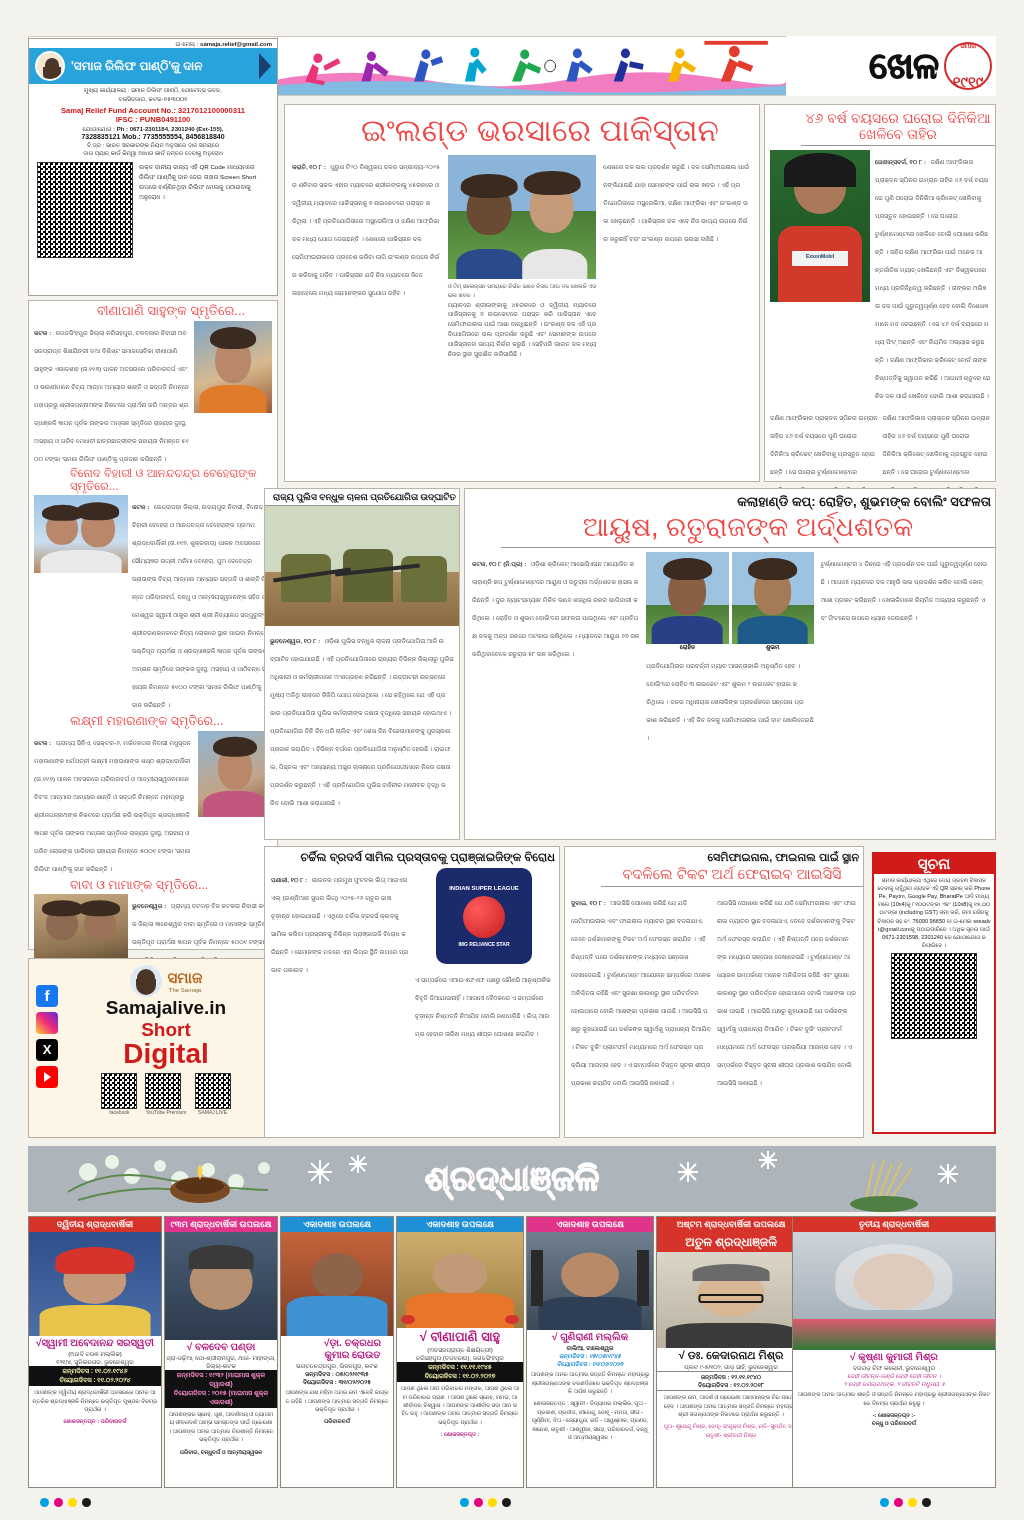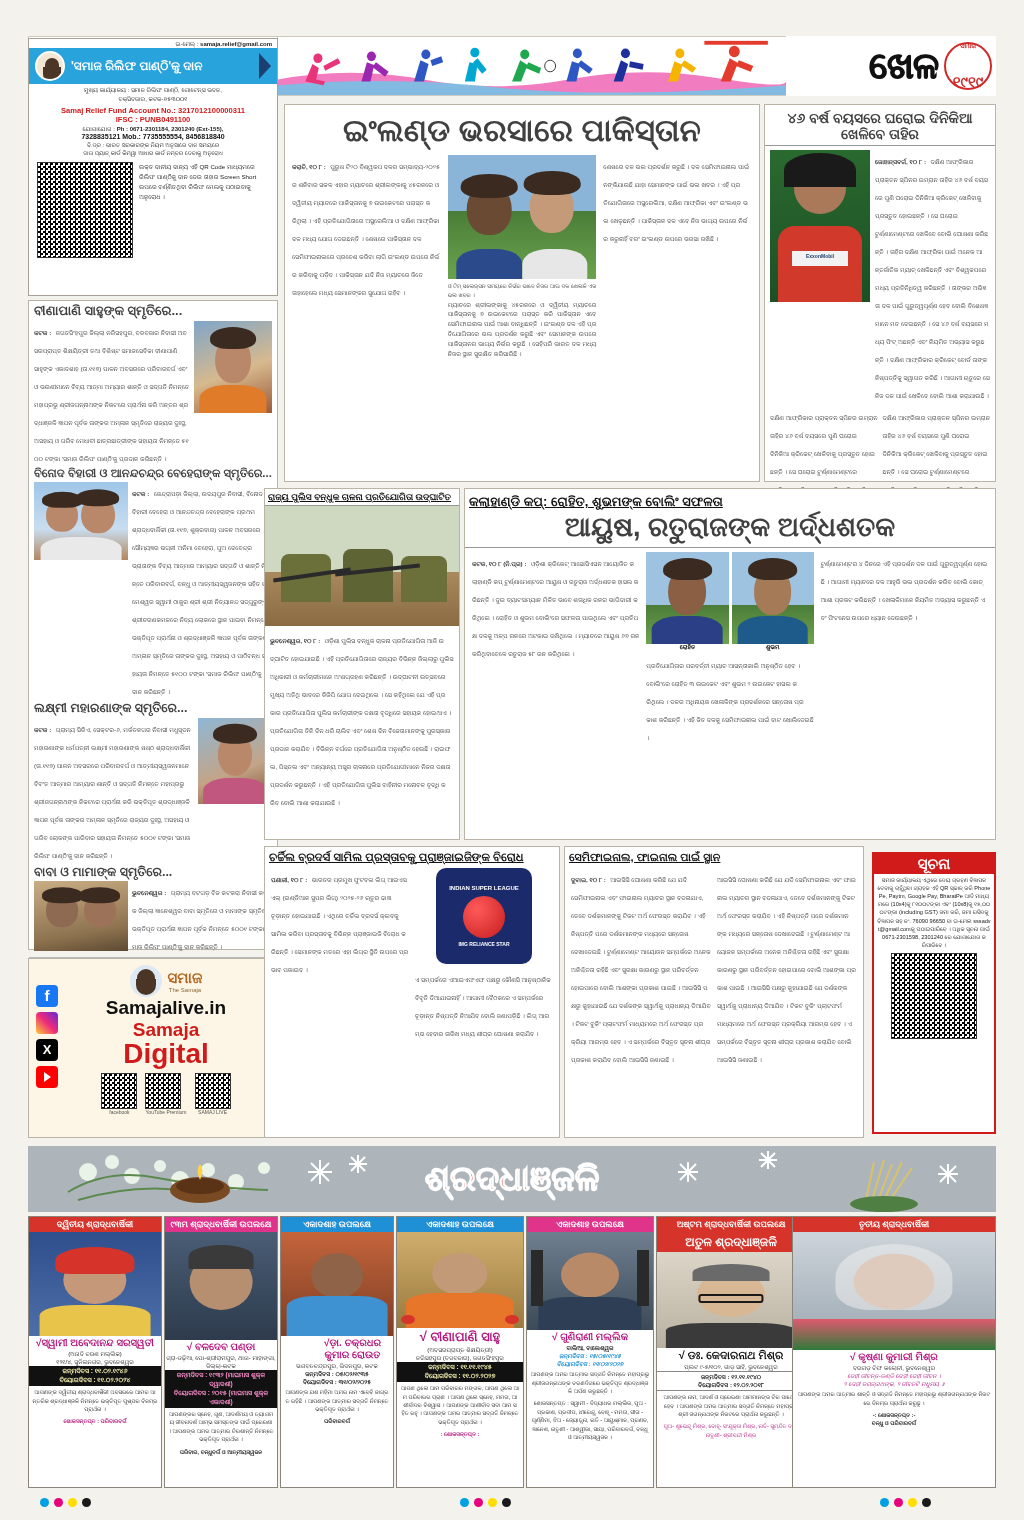--- a/index.html
+++ b/index.html
@@ -37,22 +37,22 @@
     font-size:36px; font-weight:bold; color:#111; letter-spacing:-1px;
     -webkit-text-stroke:1px #111;
   }
   .khela-seal { width:48px; height:48px; border-radius:50%; border:2px solid #d12b2b;
     display:flex; align-items:center; justify-content:center; flex-direction:column;
     color:#d12b2b; font-size:7px; font-weight:bold; line-height:1.05; text-align:center;gap:24px;}
   .khela-seal .big { font-size:15px; }
 
   
   .box { position:absolute; background:#fff; border:1px solid #b9b4a6; }
-  .hl { font-weight:bold; color:#404040; text-align:center; line-height:1.15; }
-  .kicker { font-size:9px; font-weight:bold; text-align:left; color:#111;text-decoration:underline; }
+  .hl { font-weight:normal; color:#ef4444; text-align:center; line-height:1.15;margin-left:36px; }
+  .kicker { font-size:9px; font-weight:bold; text-align:right; color:#111; }
 
   
   .fill { color:#3a3a3a; font-size:6.2px; line-height:1.6; text-align:justify;
           word-break:break-all; hyphens:auto; }
   .relief-band { background:#29a3dc; color:#fff; font-weight:bold; font-size:12px;
      padding:3px 6px; display:flex; align-items:center; gap:6px; }
   .relief-avatar { width:30px; height:30px; border-radius:50%; background:#f3e6d2;
      border:2px solid #fff; position:relative; overflow:hidden; flex:none;}
   .relief-avatar::after{content:"";position:absolute;left:6px;top:14px;width:18px;height:16px;border-radius:0 0 9px 9px;background:#4a3526;}
   .relief-avatar::before{content:"";position:absolute;left:8px;top:5px;width:14px;height:12px;border-radius:7px 7px 0 0;background:#4a3526;}
@@ -220,21 +220,21 @@
         <div class="qr-f"></div>
       </div>
       <div style="flex:1; font-size:6.2px; line-height:1.6; color:#222;">ଉକ୍ତ ଦାନୀୟ ଦାନ୍ୟ ଏହି QR Code ମାଧ୍ୟମରେ ରିଲିଫ ପାଣ୍ଠିକୁ ଦାନ ଦେଇ ତାହାର Screen Short ଉପରେ ବର୍ଣ୍ଣିତଥିବା ରିଲିଫ ମେଲକୁ ପଠାଇବାକୁ ଅନୁରୋଧ ।</div>
     </div>
     <div style="height:8px;"></div>
   </div>
 
   <div class="box" style="left:28px; top:300px; width:250px; height:650px;">
 
     <div style="padding:3px 5px 0 5px;">
-      <div class="hl" style="font-size:13px; text-align:left;">ବୀଣାପାଣି ସାହୁଙ୍କ ସ୍ମୃତିରେ...</div>
+      <div class="hl" style="font-size:13px; text-align:center;">ବୀଣାପାଣି ସାହୁଙ୍କ ସ୍ମୃତିରେ...</div>
       <div style="display:flex; gap:4px; margin-top:2px;">
         <div style="flex:1;">
           <span class="fill" style="font-weight:bold;">କଟକ :</span>
           <span class="fill">ଜଗତସିଂହପୁର ଜିଲ୍ଲା ନରିସହପୁର, ବଡବଜାର ନିବାସୀ ଅବସରପ୍ରାପ୍ତ ଶିକ୍ଷୟିତ୍ରୀ ତଥା ବିଶିଷ୍ଟ ସମାଜସେବିକା ବୀଣାପାଣି ସାହୁଙ୍କ ଏକାଦଶାହ (ତା.୧୧୭) ପାଳନ ଅବସରରେ ପରିବାରବର୍ଗ ଏବଂ ଓ ଭଉଣୀମାନେ ବିବ୍ୟ ଆତ୍ମା ଅମ୍ୟାର ଶାନ୍ତି ଓ ସଦ୍‌ଗତି ନିମନ୍ତେ ମହାପ୍ରଭୁ ଶ୍ରୀଜଗନ୍ନାଥଙ୍କ ନିକଟରେ ପ୍ରାର୍ଥନା କରି ଅନ୍ତର ଶ୍ରଦ୍ଧାଞ୍ଜଳି ଜ୍ଞାପନ ପୂର୍ବକ ତାଙ୍କର ଅମ୍ଳାନ ସ୍ମୃତିରେ ରାଜ୍ୟର ଦୁଃସ୍ଥ, ଅସହାୟ ଓ ଗରିବ ମେଧାବୀ ଛାତ୍ରଛାତ୍ରୀଙ୍କ ସହାୟତା ନିମନ୍ତେ ୫୧୦୦ ଟଙ୍କା 'ସମାଜ ରିଲିଫ ପାଣ୍ଠି'କୁ ପ୍ରଦାନ କରିଛନ୍ତି ।</span>
         </div>
         <div class="photo portrait" style="width:78px;height:92px;flex:none;">
           <div class="face"></div>
             <div class="torso orange"></div>
         </div>
       </div>
@@ -303,21 +303,21 @@
           <div style="width:32px;height:32px;border-radius:50%;background:#dfe9f3;position:relative;overflow:hidden;">
             <div style="position:absolute;left:7px;top:4px;width:18px;height:14px;border-radius:9px 9px 0 0;background:#4a3526;"></div>
             <div style="position:absolute;left:6px;top:14px;width:20px;height:16px;border-radius:0 0 10px 10px;background:#4a3526;"></div>
           </div>
           <div style="text-align:center;">
             <div style="font-size:15px;font-weight:bold;color:#b5651d;">ସମାଜ</div>
             <div style="font-size:6px;color:#8a6a3a;">The Samaja</div>
           </div>
         </div>
         <div class="dg-title">Samajalive.in</div>
-        <div class="dg-red">Samaja</div>
+        <div class="dg-red">Short</div>
         <div class="dg-big">Digital</div>
         <div style="display:flex; gap:8px; justify-content:center; margin-top:5px;">
           <div style="text-align:center;">
             <div style="width:36px;height:36px;border:1px solid #333;">
                 <div class="qr-f"></div>
               </div>
             <div style="font-size:5px;color:#555;">facebook</div>
           </div>
           <div style="text-align:center;">
             <div style="width:36px;height:36px;border:1px solid #333;">
@@ -444,20 +444,21 @@
             <span style="font-size:5px;">IMG RELIANCE STAR</span>
           </div>
         </div>
         <span class="fill">ଏ ସମ୍ପର୍କରେ ଏଆଇଏଫଏଫ ପକ୍ଷରୁ କୌଣସି ଆନୁଷ୍ଠାନିକ ବିବୃତି ଦିଆଯାଇନାହିଁ । ଆଗାମୀ ବୈଠକରେ ଏ ସମ୍ପର୍କରେ ଚୂଡ଼ାନ୍ତ ନିଷ୍ପତ୍ତି ନିଆଯିବ ବୋଲି ଜଣାପଡ଼ିଛି । ଲିଗ୍ ଆରମ୍ଭ ହେବାର ତାରିଖ ମଧ୍ୟ ଶୀଘ୍ର ଘୋଷଣା କରାଯିବ ।</span>
       </div>
     </div>
   </div>
 
   <div class="box" style="left:564px; top:846px; width:300px; height:292px;">
     <div class="kicker" style="font-size:11px; padding:4px 4px 0 4px;">ସେମିଫାଇନାଲ, ଫାଇନାଲ ପାଇଁ ସ୍ଥାନ</div>
+    <div class="hl" style="font-size:14.5px; padding:2px 4px 3px 4px; border-bottom:1px solid #999;">ବଦଳିଲେ ଟିକଟ ଅର୍ଥ ଫେରାଇବ ଆଇସିସି</div>
     <div style="display:flex; gap:6px; padding:4px 6px;">
       <div style="flex:1;">
         <span class="fill" style="font-weight:bold;">ଦୁବାଇ, ୧୦ ୮ :</span>
         <span class="fill">ଆଇସିସି ଘୋଷଣା କରିଛି ଯେ ଯଦି ସେମିଫାଇନାଲ ଏବଂ ଫାଇନାଲ ମ୍ୟାଚର ସ୍ଥାନ ବଦଳାଯାଏ, ତେବେ ଦର୍ଶକମାନଙ୍କୁ ଟିକଟ ଅର୍ଥ ଫେରସ୍ତ କରାଯିବ । ଏହି ନିଷ୍ପତ୍ତି ପରେ ଦର୍ଶକମାନଙ୍କ ମଧ୍ୟରେ ସନ୍ତୋଷ ଦେଖାଦେଇଛି । ଟୁର୍ଣ୍ଣାମେଣ୍ଟ ଆୟୋଜନ ସମ୍ପର୍କରେ ଅନେକ ଅନିଶ୍ଚିତତା ରହିଛି ଏବଂ ସୁରକ୍ଷା କାରଣରୁ ସ୍ଥାନ ପରିବର୍ତ୍ତନ ହୋଇପାରେ ବୋଲି ଆଶଙ୍କା ପ୍ରକାଶ ପାଇଛି । ଆଇସିସି ପକ୍ଷରୁ କୁହାଯାଇଛି ଯେ ଦର୍ଶକଙ୍କ ସ୍ୱାର୍ଥକୁ ପ୍ରାଧାନ୍ୟ ଦିଆଯିବ । ଟିକଟ ବୁକିଂ ପ୍ଲାଟଫର୍ମ ମାଧ୍ୟମରେ ଅର୍ଥ ଫେରସ୍ତ ପ୍ରକ୍ରିୟା ଆରମ୍ଭ ହେବ । ଏ ସମ୍ପର୍କରେ ବିସ୍ତୃତ ସୂଚନା ଶୀଘ୍ର ପ୍ରକାଶ କରାଯିବ ବୋଲି ଆଇସିସି ଜଣାଇଛି ।</span>
       </div>
       <div style="flex:1;">
         <span class="fill">ଆଇସିସି ଘୋଷଣା କରିଛି ଯେ ଯଦି ସେମିଫାଇନାଲ ଏବଂ ଫାଇନାଲ ମ୍ୟାଚର ସ୍ଥାନ ବଦଳାଯାଏ, ତେବେ ଦର୍ଶକମାନଙ୍କୁ ଟିକଟ ଅର୍ଥ ଫେରସ୍ତ କରାଯିବ । ଏହି ନିଷ୍ପତ୍ତି ପରେ ଦର୍ଶକମାନଙ୍କ ମଧ୍ୟରେ ସନ୍ତୋଷ ଦେଖାଦେଇଛି । ଟୁର୍ଣ୍ଣାମେଣ୍ଟ ଆୟୋଜନ ସମ୍ପର୍କରେ ଅନେକ ଅନିଶ୍ଚିତତା ରହିଛି ଏବଂ ସୁରକ୍ଷା କାରଣରୁ ସ୍ଥାନ ପରିବର୍ତ୍ତନ ହୋଇପାରେ ବୋଲି ଆଶଙ୍କା ପ୍ରକାଶ ପାଇଛି । ଆଇସିସି ପକ୍ଷରୁ କୁହାଯାଇଛି ଯେ ଦର୍ଶକଙ୍କ ସ୍ୱାର୍ଥକୁ ପ୍ରାଧାନ୍ୟ ଦିଆଯିବ । ଟିକଟ ବୁକିଂ ପ୍ଲାଟଫର୍ମ ମାଧ୍ୟମରେ ଅର୍ଥ ଫେରସ୍ତ ପ୍ରକ୍ରିୟା ଆରମ୍ଭ ହେବ । ଏ ସମ୍ପର୍କରେ ବିସ୍ତୃତ ସୂଚନା ଶୀଘ୍ର ପ୍ରକାଶ କରାଯିବ ବୋଲି ଆଇସିସି ଜଣାଇଛି ।</span>
       </div>
     </div>
   </div>

